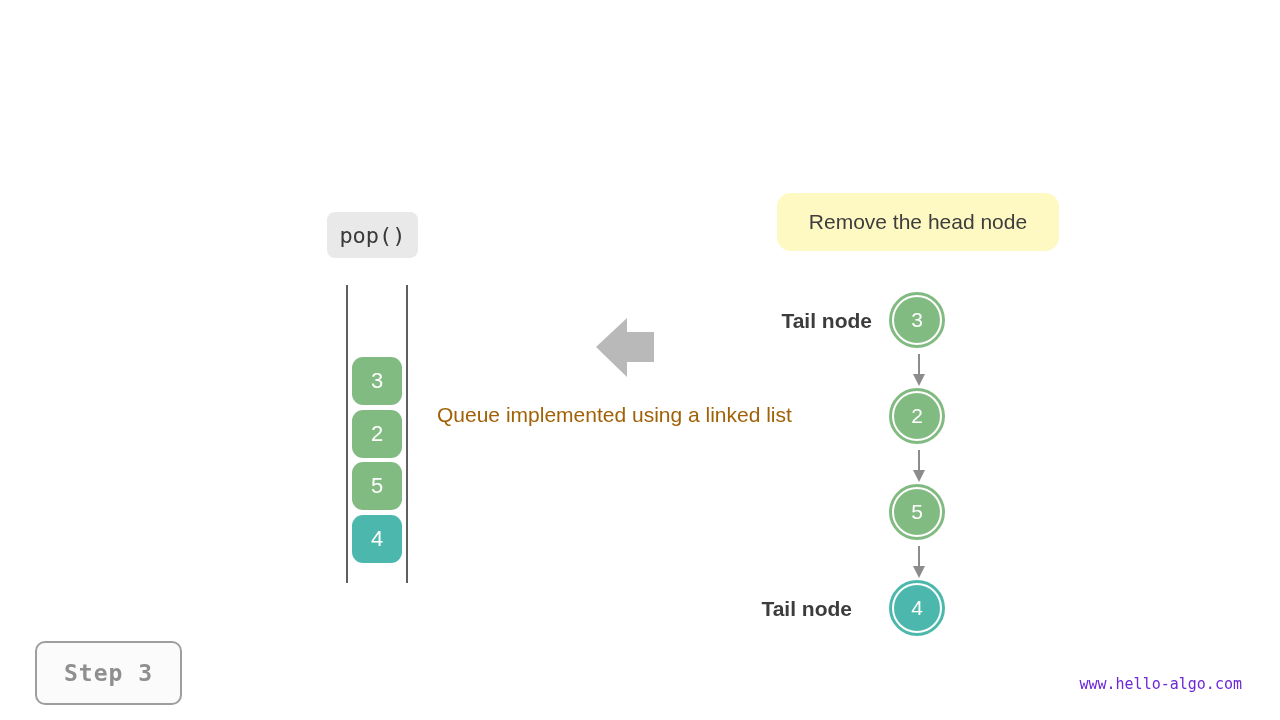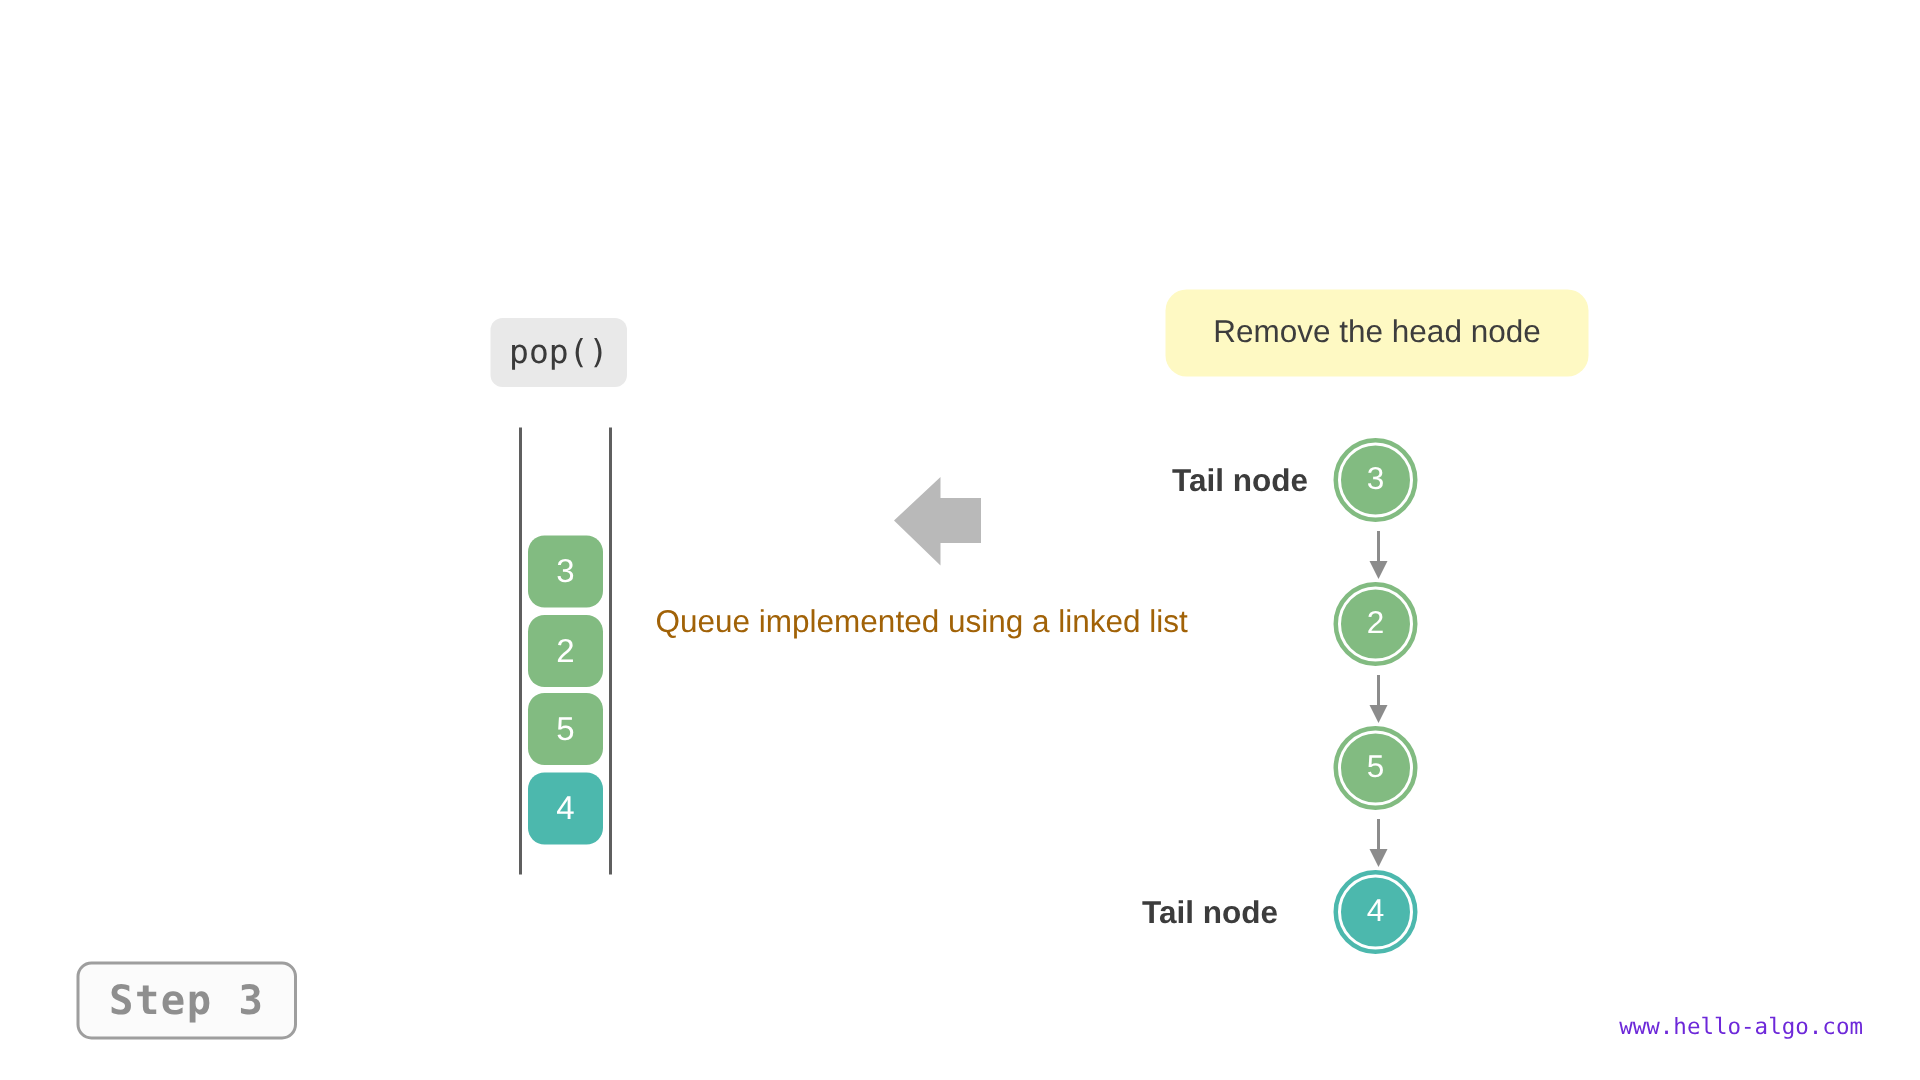--- a/index.html
+++ b/index.html
@@ -81,28 +81,27 @@
   .node-label {
     width: 175px; text-align: right;
     font-size: 21px; font-weight: bold; color: #3c3c3c;
     white-space: nowrap;
   }
   .head-label { left: 697px; top: 309px; }
   .tail-label { left: 677px; top: 597px; }
 
   
   .step-box {
-    left: 35px; top: 641px; width: 147px; height: 52px;
+    left: 35px; top: 641px; width: 147px; height: 64px;
     background: #fbfbfb;
     border: 2px solid #9e9e9e; border-radius: 10px;
     display: flex; align-items: center; justify-content: center;
     font-family: "DejaVu Sans Mono", monospace;
-    font-size: 27px; font-weight: bold; color: #8f8f8f;
+    font-size: 23px; font-weight: bold; color: #8f8f8f;
     letter-spacing: 1px;
-    margin-left: 16px;
   }
 
   
   .watermark {
     right: 38px; top: 675px;
     font-family: "DejaVu Sans Mono", monospace;
     font-size: 15px; color: #6d28d9;
   }
 </style>
 </head>

